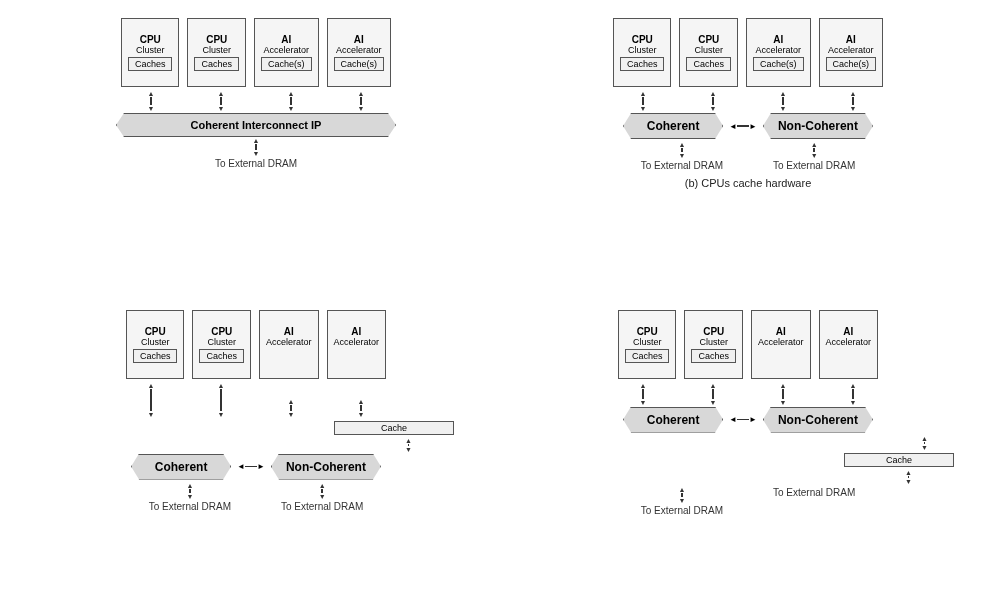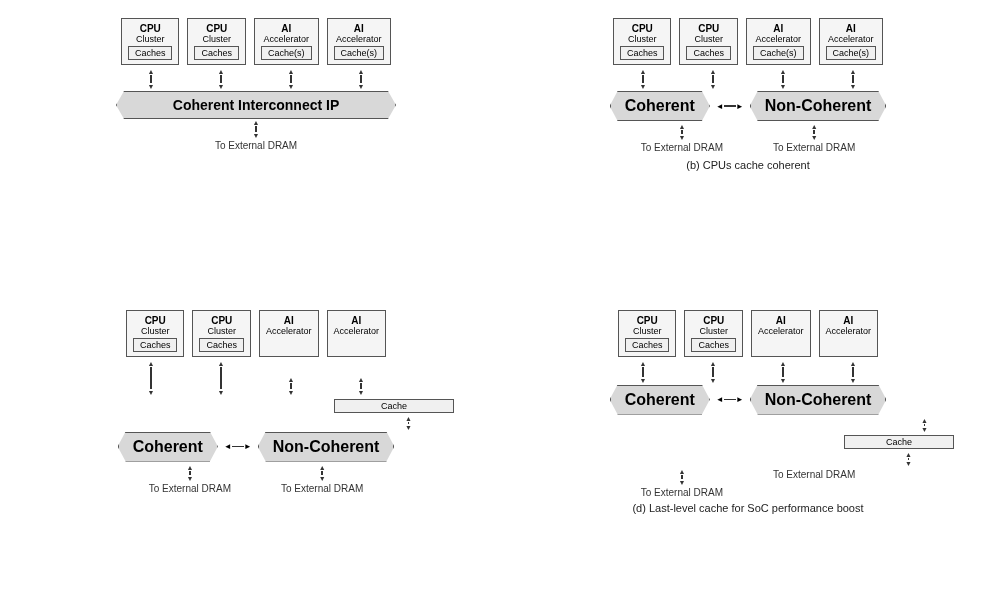--- a/index.html
+++ b/index.html
@@ -34,21 +34,21 @@
       flex-direction: row;
       gap: 8px;
       margin-bottom: 2px;
     }
     .unit-box {
       display: flex;
       flex-direction: column;
       align-items: center;
       border: 1.5px solid #555;
       background: #f5f5f5;
-      padding: 4px 6px;
+      padding: 15px 6px;
       min-width: 58px;
       font-size: 10px;
     }
     .unit-box .unit-title {
       font-weight: bold;
       font-size: 10px;
       text-align: center;
     }
     .unit-box .unit-sub {
       font-size: 9px;
@@ -81,29 +81,29 @@
     .dbl-arrow-v .arrow-down-head {
       font-size: 7px;
       color: #333;
       line-height: 1;
     }
     
     .banner {
       background: #d8d8d8;
       border: 1.5px solid #555;
       padding: 5px 16px;
-      font-size: 14px;
+      font-size: 11px;
       font-weight: bold;
       text-align: center;
       clip-path: polygon(8px 0%, calc(100% - 8px) 0%, 100% 50%, calc(100% - 8px) 100%, 8px 100%, 0% 50%);
       min-width: 160px;
     }
     .banner-sm {
       min-width: 100px;
-      font-size: 16px;
+      font-size: 12px;
       clip-path: polygon(8px 0%, calc(100% - 8px) 0%, 100% 50%, calc(100% - 8px) 100%, 8px 100%, 0% 50%);
       background: #d8d8d8;
       border: 1.5px solid #555;
       padding: 5px 14px;
       font-weight: bold;
       text-align: center;
     }
     .h-line {
       height: 1.5px;
       width: 12px;
@@ -253,21 +253,21 @@
       </div>
       <div style="display:flex; flex-direction:column; align-items:center;">
         <div class="dbl-arrow-v" style="height:18px;">
           <span class="arrow-up-head">▲</span>
             <div class="v-line" style="height:12px;"></div>
             <span class="arrow-down-head">▼</span>
         </div>
         <div class="ext-dram">To External DRAM</div>
       </div>
     </div>
-    <div style="margin-top:6px;" class="caption">(b) CPUs cache coherent</div>
+    <div style="margin-top:6px;" class="caption">(b) CPUs cache hardware</div>
   </div>
 
   <div class="diagram-cell">
     <div class="block-row">
       <div class="unit-box">
         <span class="unit-title">CPU</span>
         <span class="unit-sub">Cluster</span>
         <span class="cache-box">Caches</span>
       </div>
       <div class="unit-box">
@@ -438,16 +438,15 @@
           <span class="arrow-up-head">▲</span>
             <div class="v-line" style="height:12px;"></div>
             <span class="arrow-down-head">▼</span>
         </div>
         <div class="ext-dram">To External DRAM</div>
       </div>
       <div style="display:flex; flex-direction:column; align-items:center;">
         <div class="ext-dram">To External DRAM</div>
       </div>
     </div>
-    <div style="margin-top:4px;" class="caption">(d) Last-level cache for SoC performance boost</div>
   </div>
 
 </div>
 
 </body></html>

